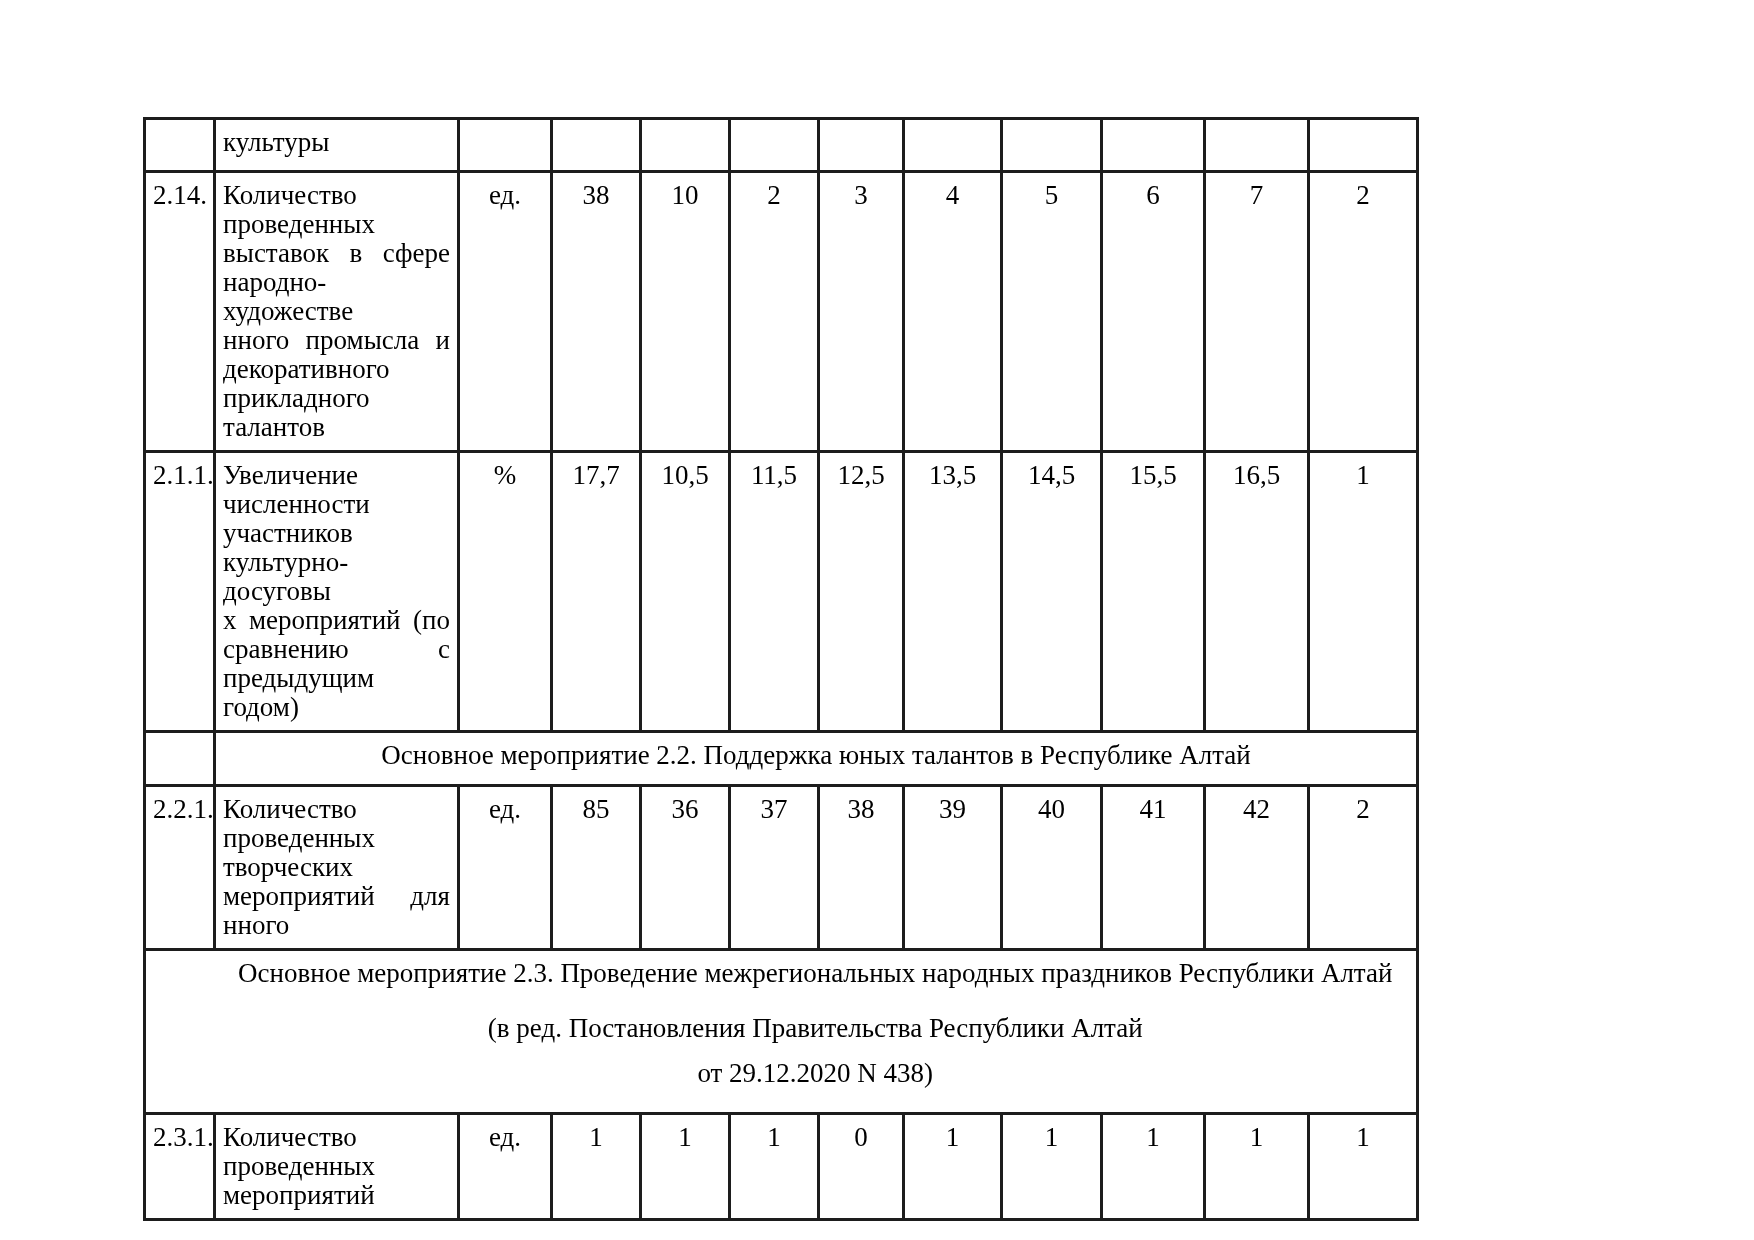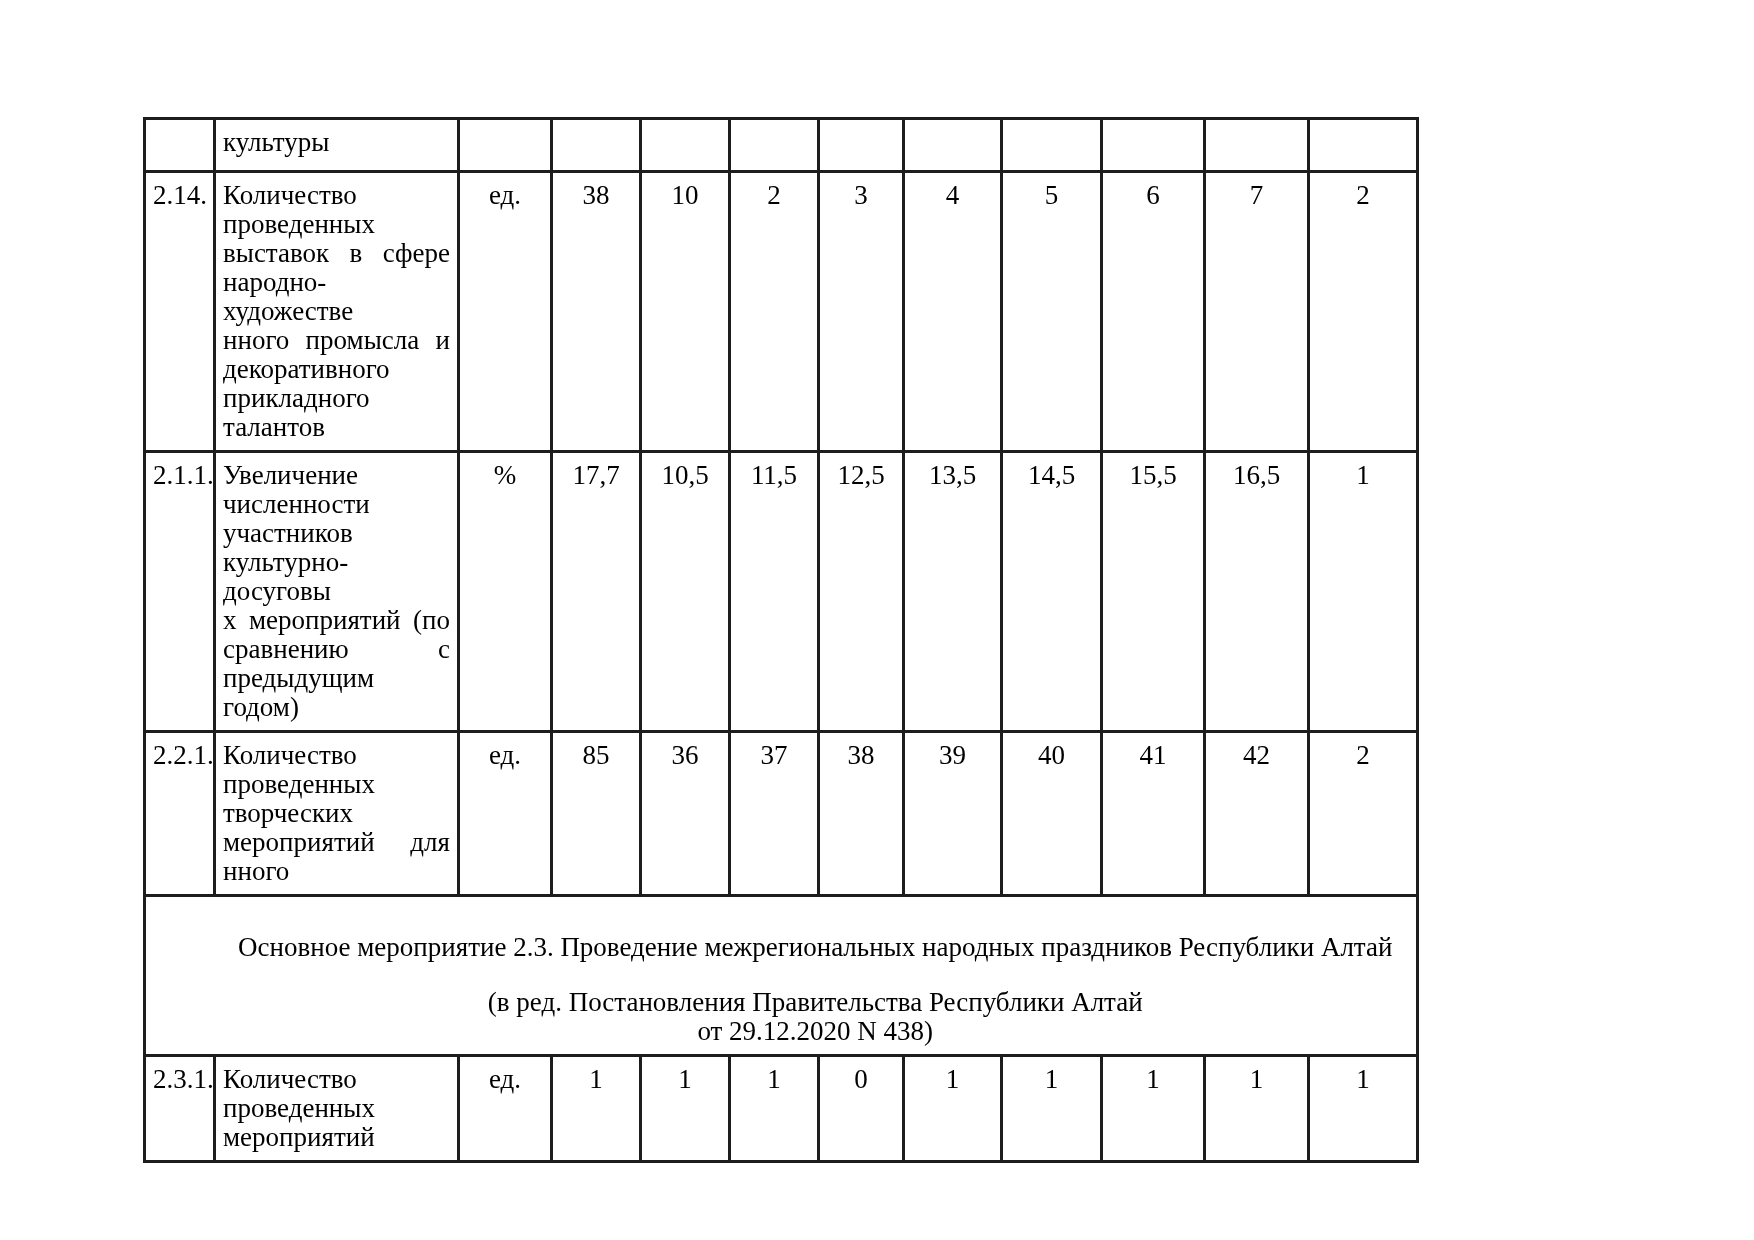--- a/index.html
+++ b/index.html
@@ -49,22 +49,22 @@
   }
   .tline.tlast {
     text-align-last: left;
   }
   
   tr.stub-row td.num {
     border-right: none;
     position: relative;
   }
   tr.stub-row td.section { border-left: none; }
-  .sec-title { margin-bottom: 26px; margin-top: 28px; }
-  .sec-amend { margin: 0; }
+  .sec-title { margin-bottom: 26px; }
+  .sec-amend { margin: 16px; }
 </style>
 </head>
 <body>
 
 <div class="page">
   <table class="doc-table">
     <colgroup>
       <col style="width:70px">
         <col style="width:244px">
         <col style="width:93px">
@@ -136,20 +136,24 @@
       <td class="val">10,5</td>
       <td class="val">11,5</td>
       <td class="val">12,5</td>
       <td class="val">13,5</td>
       <td class="val">14,5</td>
       <td class="val">15,5</td>
       <td class="val">16,5</td>
       <td class="val">1</td>
     </tr>
 
+    <tr style="height:54px">
+      <td class="num"></td>
+      <td class="section" colspan="11">Основное мероприятие 2.2. Поддержка юных талантов в Республике Алтай</td>
+    </tr>
 
     <tr style="height:164px">
       <td class="num">2.2.1.</td>
       <td class="name">
             <div class="tline">Количество</div>
             <div class="tline">проведенных</div>
             <div class="tline">творческих</div>
             <div class="tline">мероприятий для</div>
             <div class="tline tlast">нного</div>
           </td>

